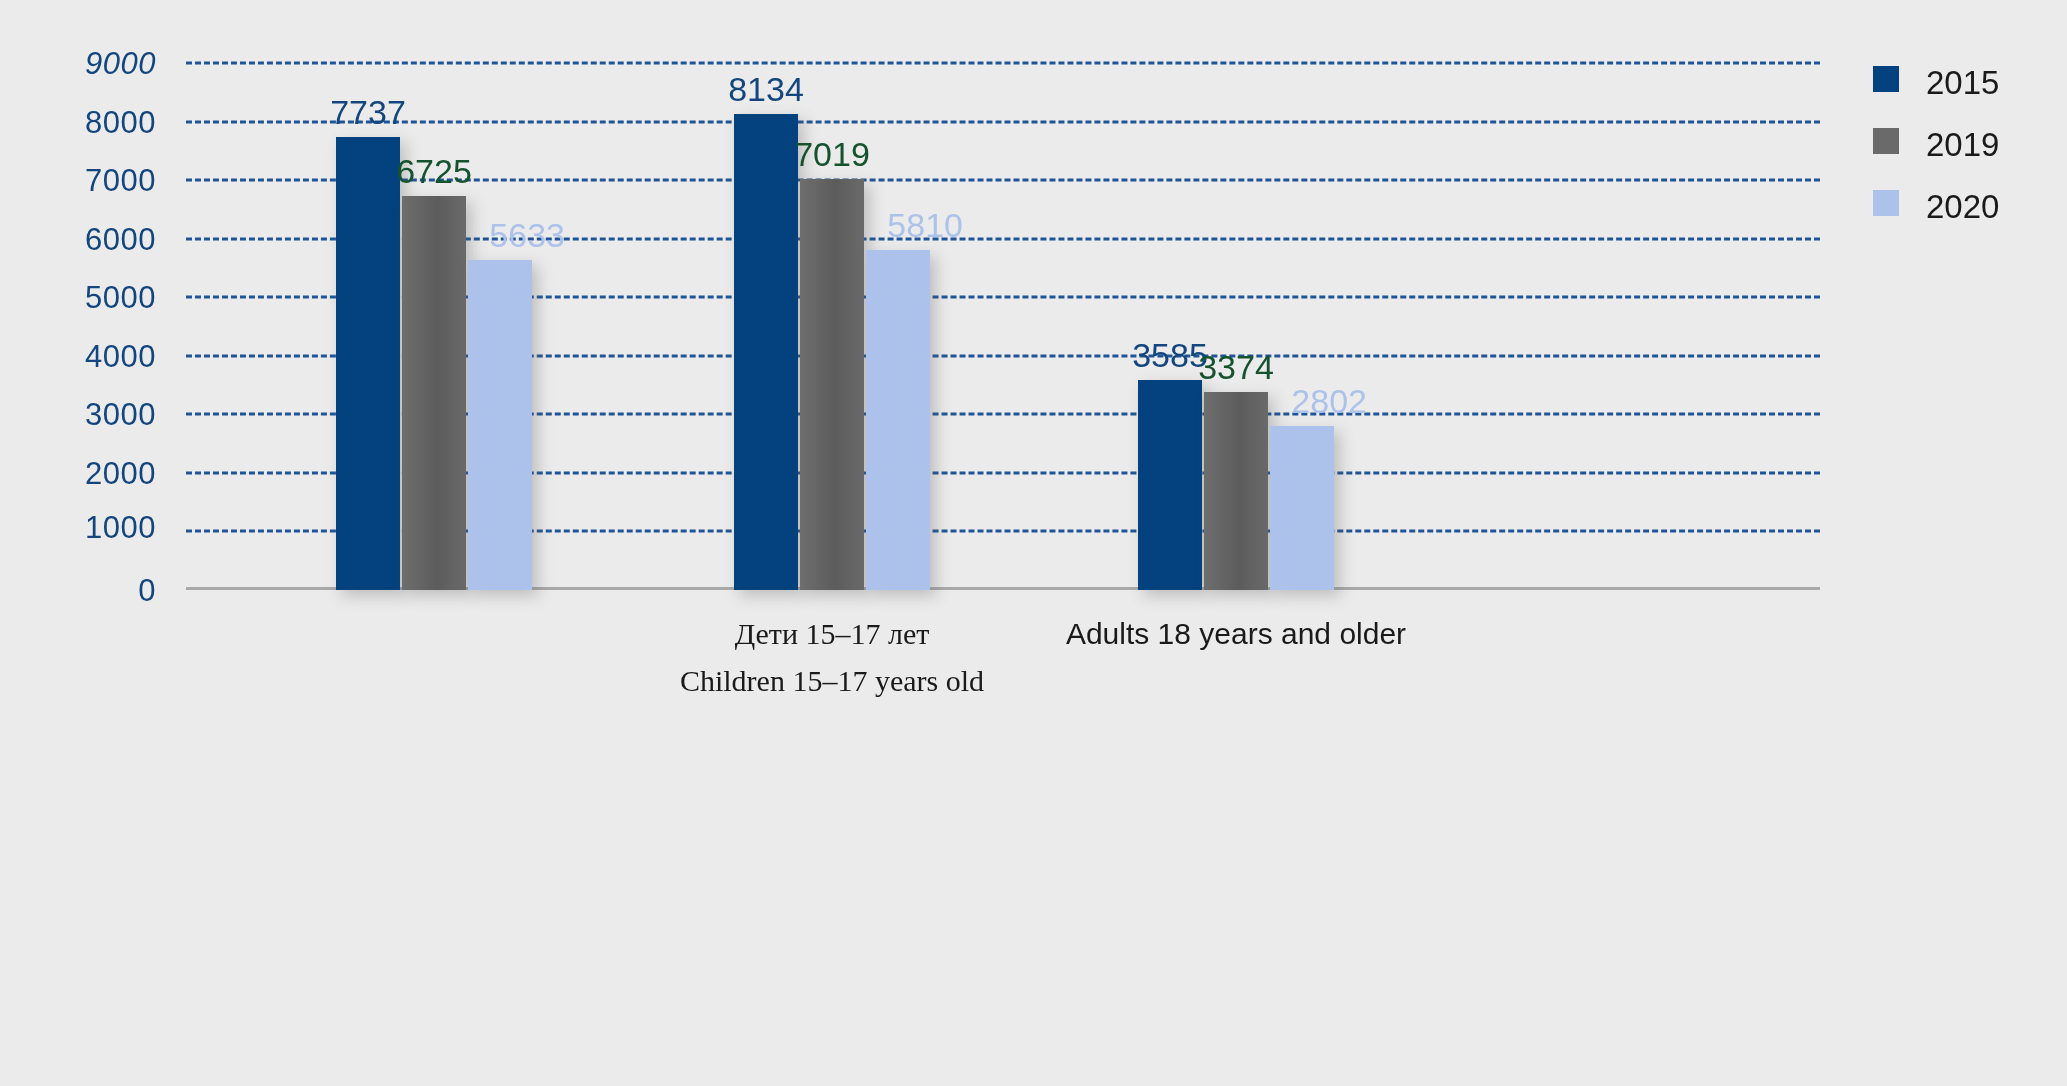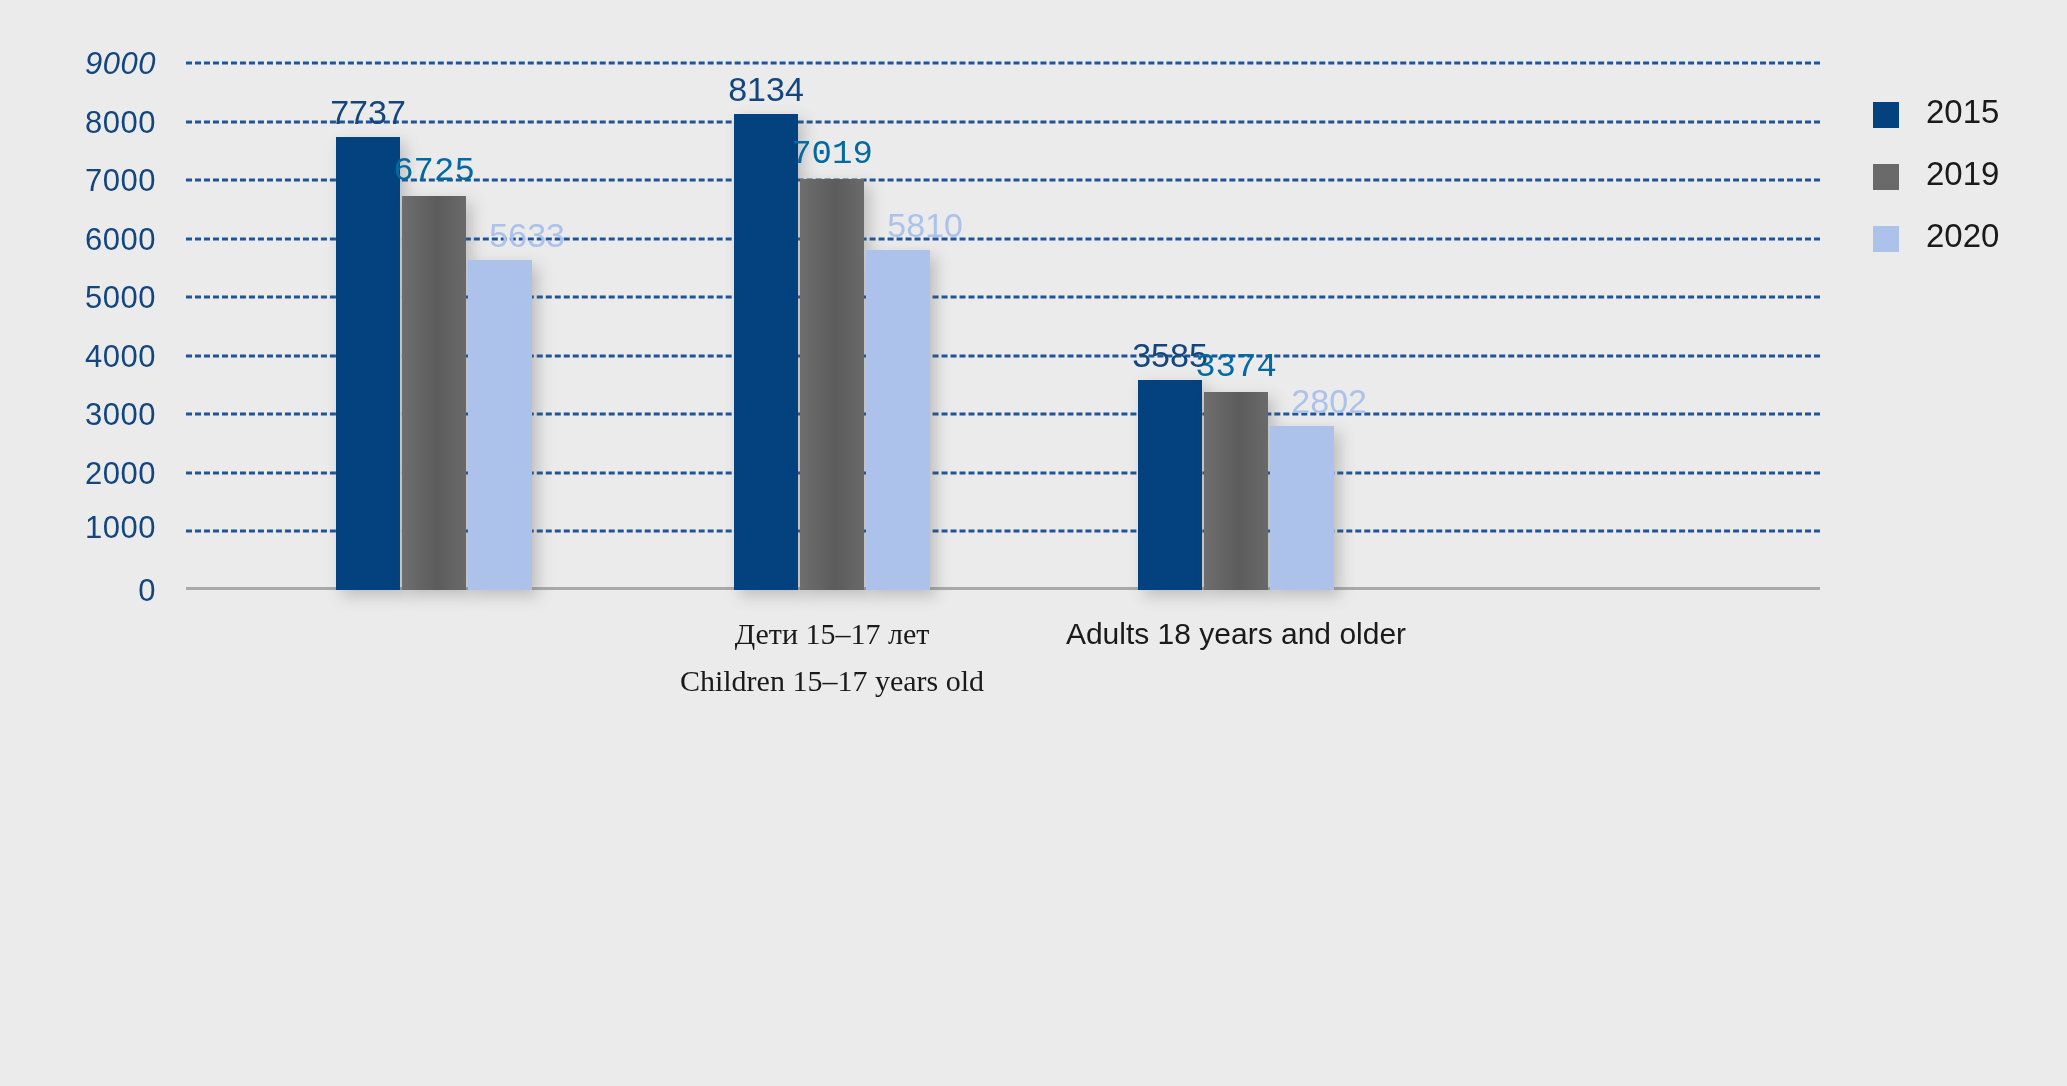--- a/index.html
+++ b/index.html
@@ -95,21 +95,21 @@
 
   .bar-label {
     position: absolute;
     font-size: 34px;
     line-height: 34px;
     white-space: nowrap;
     text-align: center;
     width: 130px;
   }
   .bar-label.s0 { color: #13467f; }
-  .bar-label.s1 { color: #0369a1; font-family: Liberation Mono, monospace; }
+  .bar-label.s1 { color: #14532d; }
   .bar-label.s2 { color: #adc2ea; text-align: right; }
 
   
   .cat-label {
     position: absolute;
     top: 610px;
     text-align: center;
     color: #1a1a1a;
     font-size: 30px;
     line-height: 47px;
@@ -120,21 +120,21 @@
   
   .legend {
     position: absolute;
     left: 1873px;
     top: 66px;
   }
   .legend-item {
     position: relative;
     height: 62px;
     display: flex;
-    align-items: flex-end;
+    align-items: flex-start;
   }
   .legend-swatch {
     width: 26px;
     height: 26px;
     margin-right: 27px;
     flex: 0 0 auto;
   }
   .legend-swatch.s0 { background: #03427e; }
   .legend-swatch.s1 { background: #6a6a6a; }
   .legend-swatch.s2 { background: #adc2ea; }

